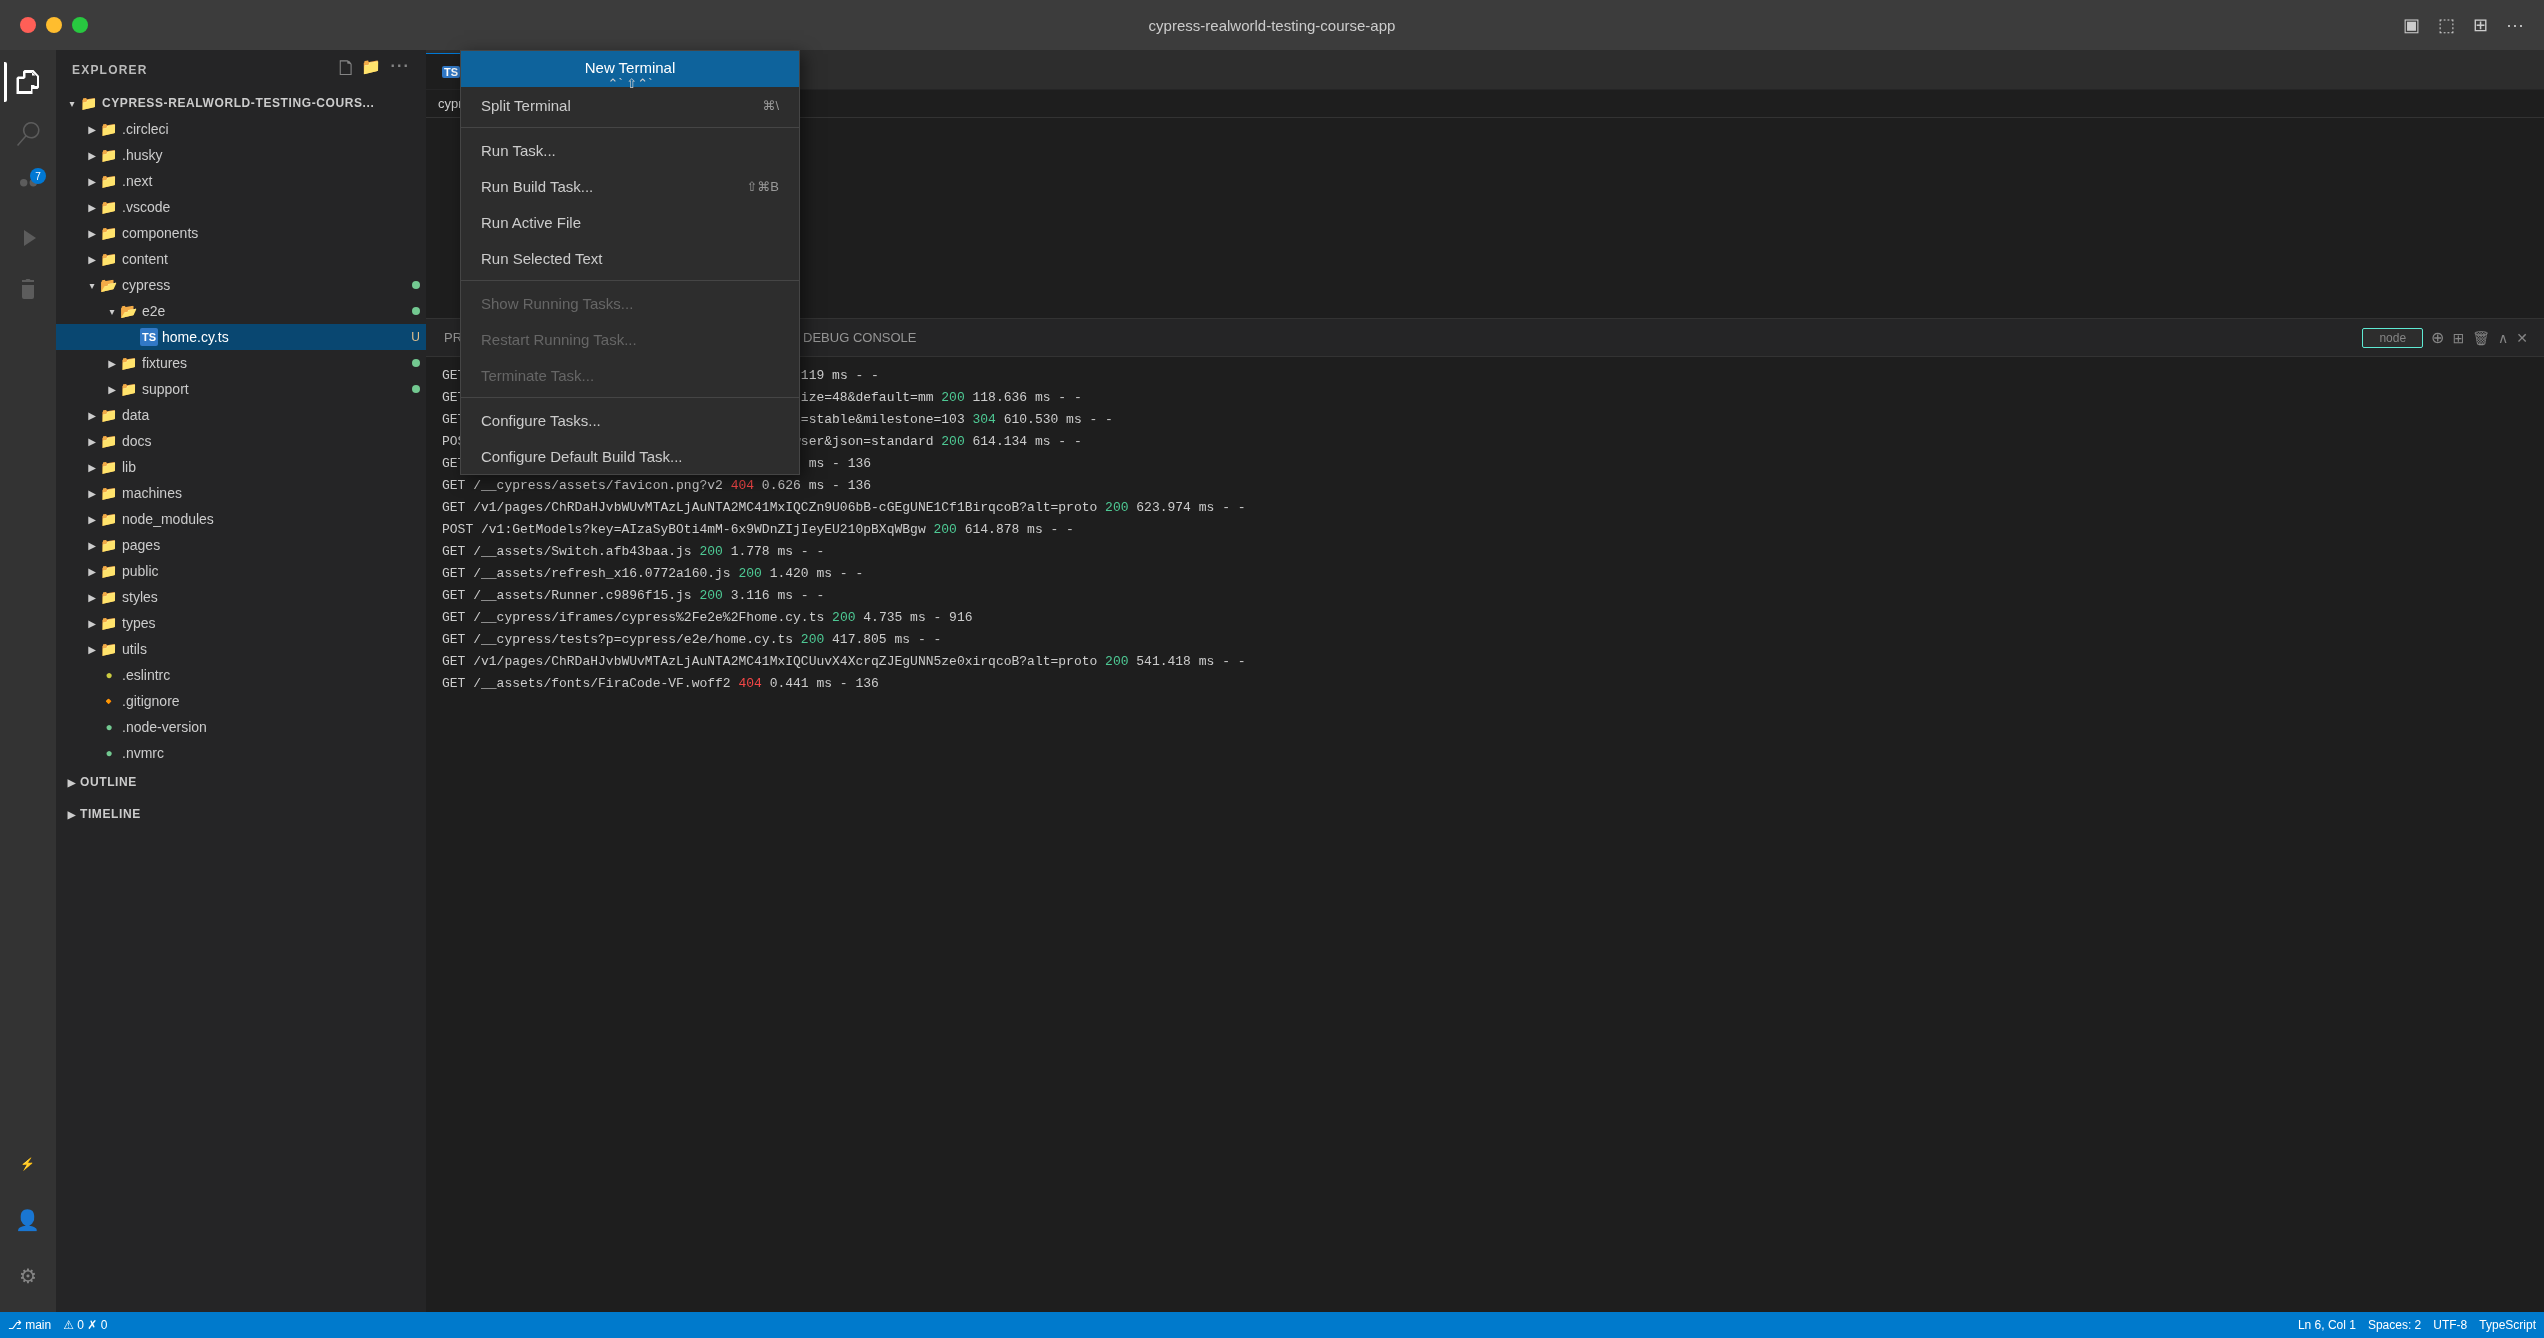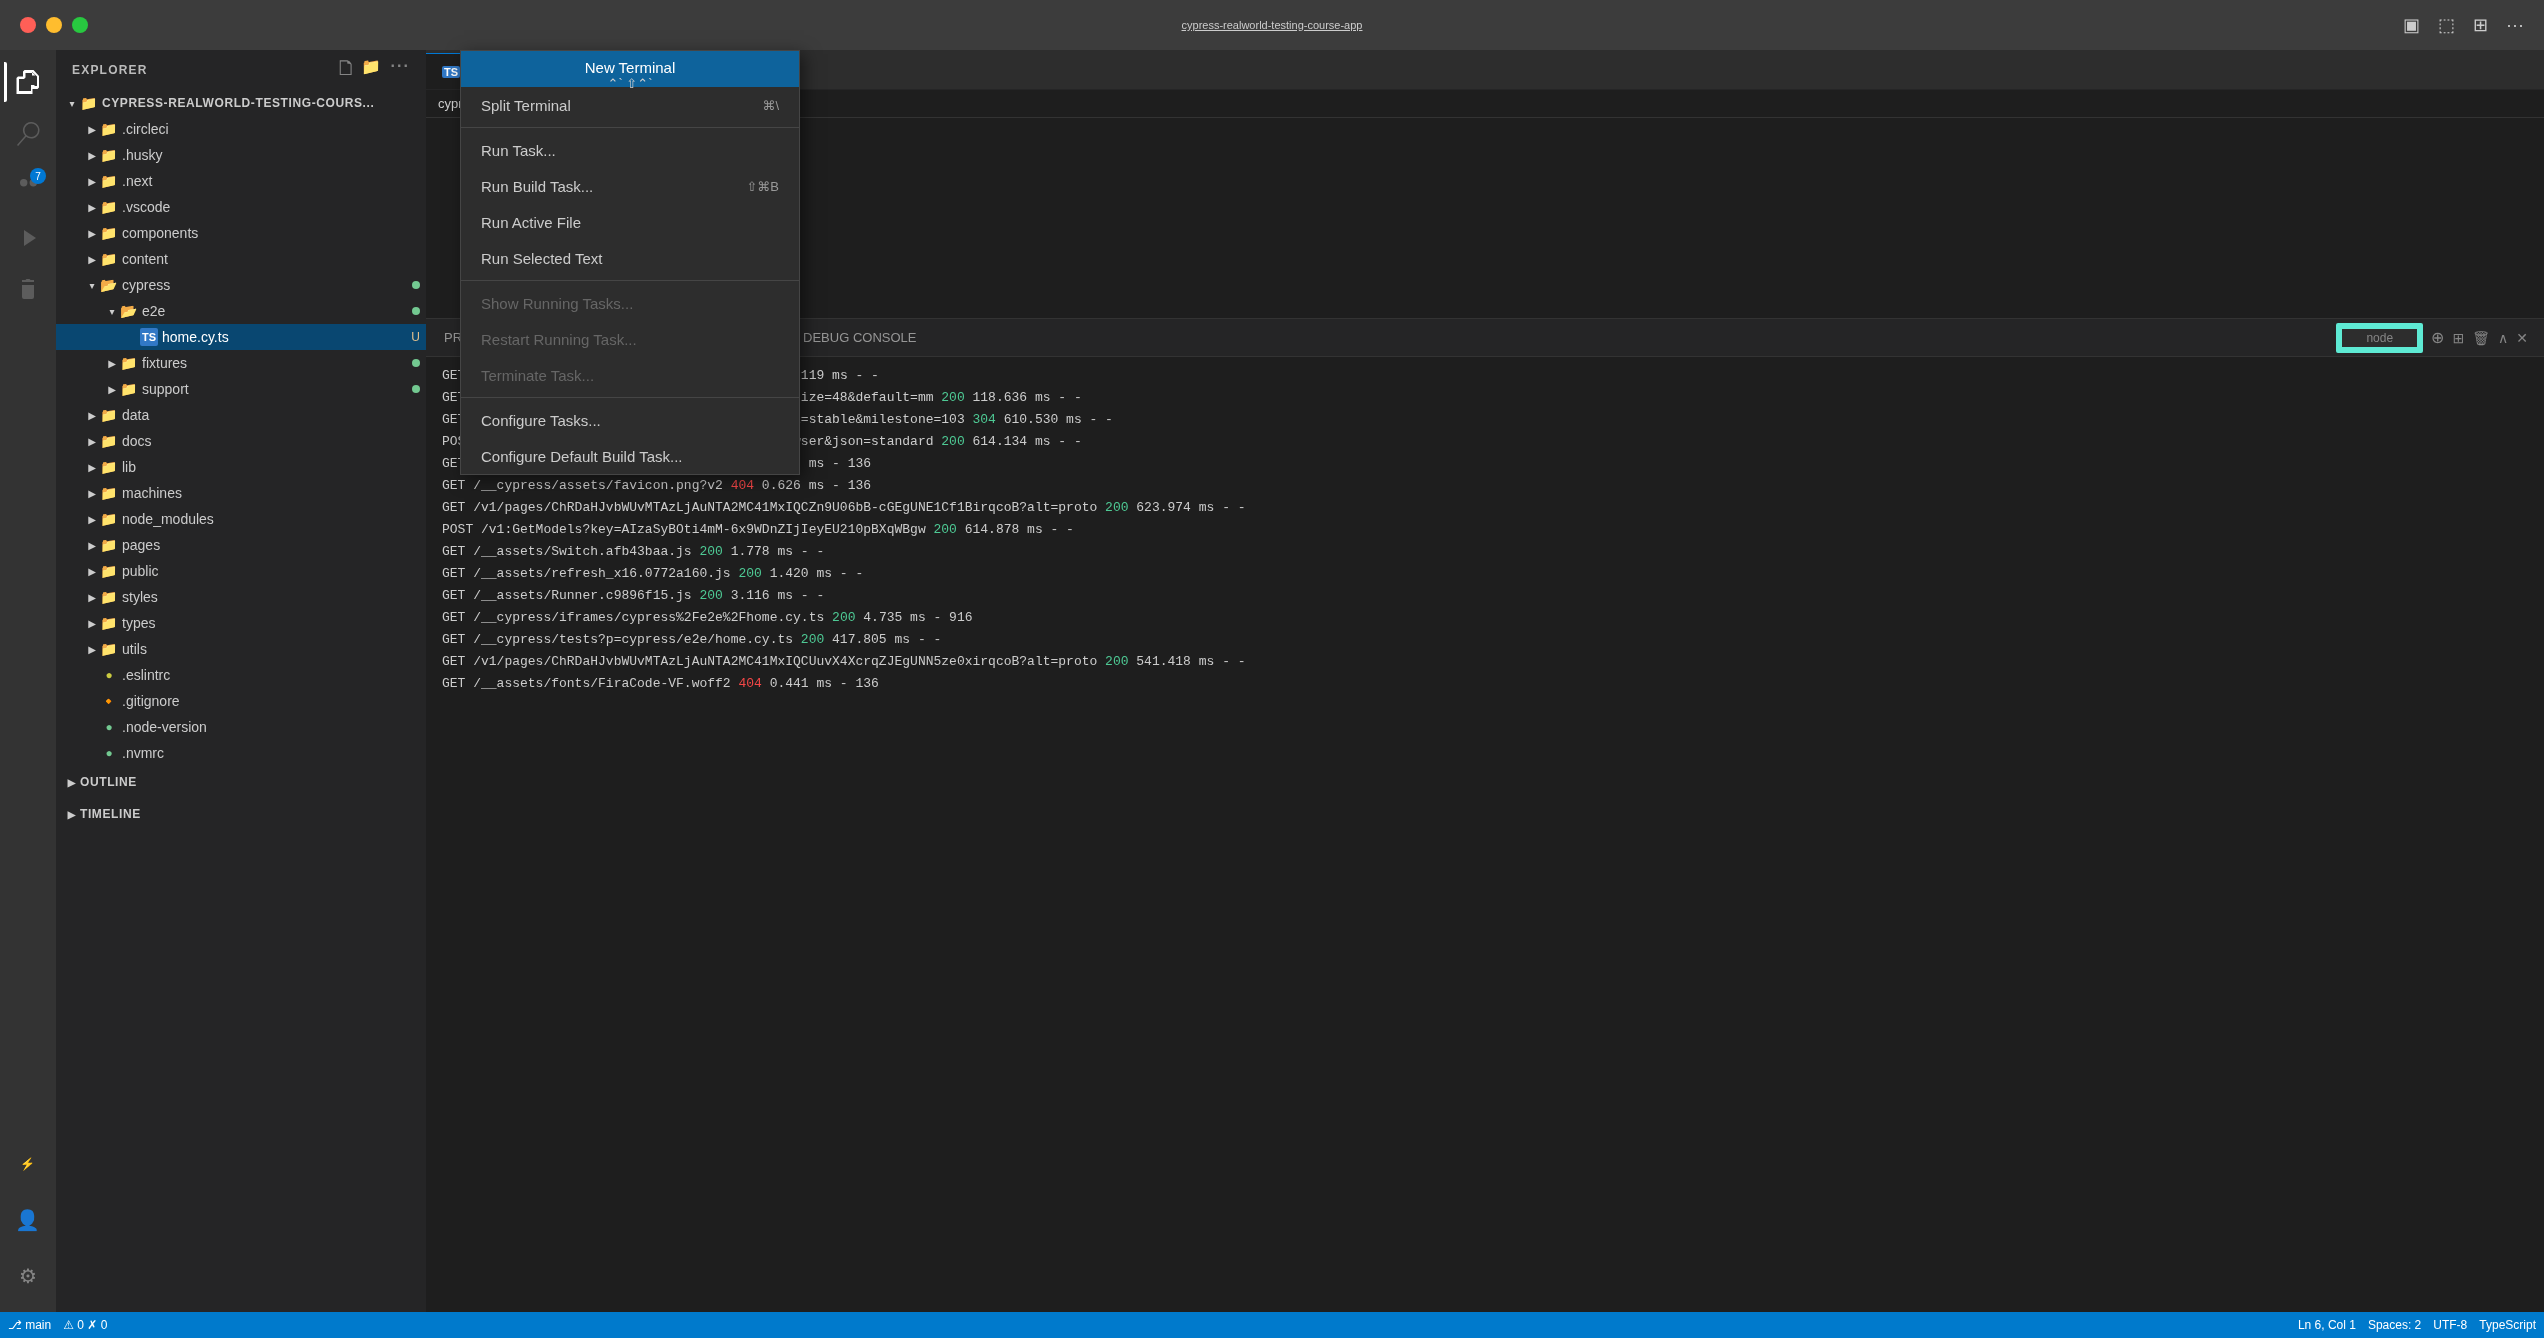--- a/index.html
+++ b/index.html
@@ -34,23 +34,22 @@
       height: 16px;
       border-radius: 50%;
     }
     .traffic-red { background: #ff5f57; }
     .traffic-yellow { background: #ffbd2e; }
     .traffic-green { background: #28c840; }
     .titlebar-title {
       position: absolute;
       left: 50%;
       transform: translateX(-50%);
-      font-size: 11px;
+      font-size: 15px;
       color: #cccccc;
-      text-decoration: underline;
     }
     .titlebar-icons {
       margin-left: auto;
       display: flex;
       align-items: center;
       gap: 18px;
       padding-right: 20px;
     }
     .titlebar-icon {
       color: #cccccc;
@@ -704,21 +703,21 @@
     </div>
 
     <div class="panel-area">
       <div class="panel-tabs">
         <span class="panel-tab">PROBLEMS</span>
         <span class="panel-tab">OUTPUT</span>
         <span class="panel-tab active">TERMINAL</span>
         <span class="panel-tab">GITLENS</span>
         <span class="panel-tab">DEBUG CONSOLE</span>
         <div class="panel-tab-actions">
-          <span style="background:#2d2d2d;border:6px solid #5eead4;padding:2px 24px;font-size:12px;border-radius:2px">node</span>
+          <span style="background:#2d2d2d;border:1px solid #5eead4;padding:2px 16px;font-size:12px;border-radius:2px">node</span>
           <span style="font-size:16px">⊕</span>
           <span style="font-size:14px">⊞</span>
           <span style="font-size:14px">🗑</span>
           <span style="font-size:14px">∧</span>
           <span style="font-size:14px">✕</span>
         </div>
       </div>
       <div class="panel-content">
         <span class="terminal-line">GET /__cypress/runner/cypress_runner.js <span class="status-200">200</span> 2.119 ms - -</span>
         <span class="terminal-line">GET /avatar/18cd227b6704ad6e1cf67faf2c960bf1?size=48&amp;default=mm <span class="status-200">200</span> 118.636 ms - -</span>

